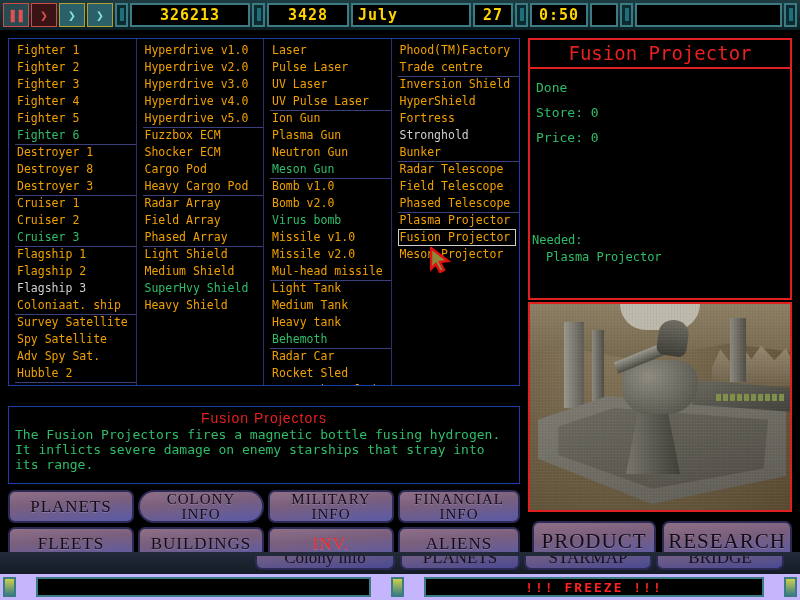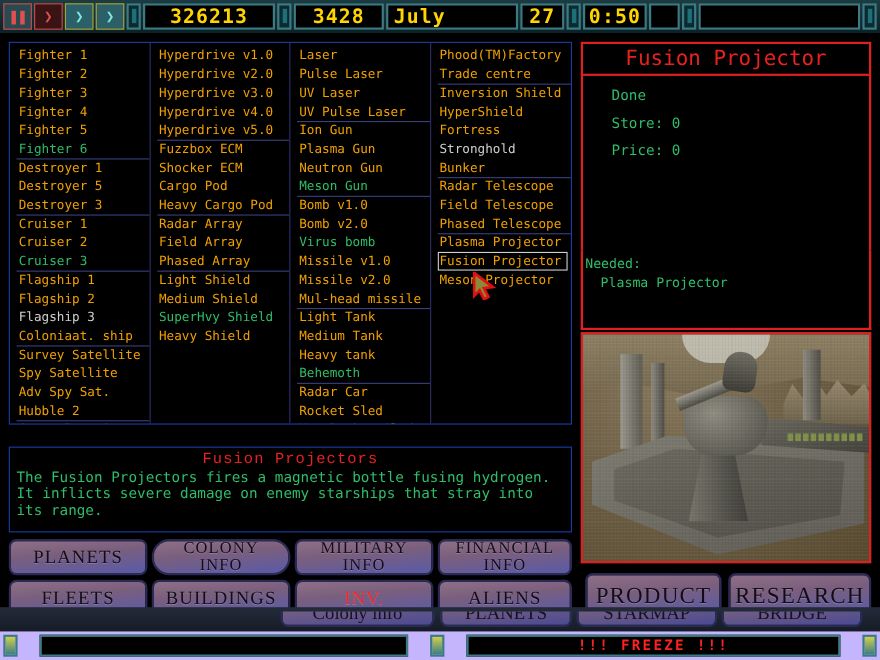--- a/index.html
+++ b/index.html
@@ -33,21 +33,21 @@
   .glyph-pause { color: #e05050; font-size: 15px; letter-spacing: -1px; font-weight: bold; }
   .glyph-play, .glyph-ff { color: #7fe8d8; font-size: 13px; font-weight: bold; }
   .glyph-play { color: #e05050; }
 
   .lcd {
     height: 24px; background: #000;
     border: 2px solid #3d7b84;
     display: flex; align-items: center; justify-content: center;
     color: #ffd400;
     font-family: "DejaVu Sans Mono", monospace;
-    font-size: 18px; font-weight: bold; letter-spacing: 1px;
+    font-size: 15px; font-weight: bold; letter-spacing: 1px;
     flex: none; padding: 0 5px;
   }
   .tick { width: 13px; height: 24px; border: 2px solid #3d7b84; background: #0b2b30; flex: none; }
   .tick i { display:block; width:4px; height:13px; margin:3px auto 0; background:#1e6f7a; }
   .lcd.credits { width: 120px; }
   .lcd.pop { width: 82px; }
   .lcd.month { width: 120px; justify-content: flex-start; }
   .lcd.day { width: 40px; }
   .lcd.clock { width: 58px; }
   .lcd.blankA { width: 28px; }
@@ -85,40 +85,40 @@
   }
 
   
   .descpanel {
     position: absolute; left: 8px; top: 406px; width: 512px; height: 78px;
     background: #000; border: 1px solid #1a3ea8;
     padding: 2px 6px;
   }
   .desc-title {
     color: #e82020; text-align: center;
-    font-size: 14px; line-height: 18px; font-family: Liberation Mono, monospace;
+    font-size: 14px; line-height: 18px; font-family: Liberation Sans, sans-serif;
     letter-spacing: 1px;
   }
   .desc-body {
     color: #2fbd6a; font-size: 13px; line-height: 15px;
     font-family: "DejaVu Sans Mono", monospace;
   }
 
   
   .infopanel {
     position: absolute; left: 528px; top: 38px; width: 264px; height: 262px;
     background: #000; border: 2px solid #e02020;
   }
   .info-title {
     color: #e82020; font-size: 19px; line-height: 24px; text-align: center;
     border-bottom: 2px solid #e02020;
     font-family: "DejaVu Sans Mono", monospace; letter-spacing: 0px;
     padding: 1px 0 2px;
   }
-  .info-stats { padding: 6px 6px 0 6px; margin-left: 20px; }
+  .info-stats { padding: 6px 6px 0 6px; }
   .info-stats div {
     color: #2fbd6a; font-size: 13px; line-height: 25px;
     font-family: "DejaVu Sans Mono", monospace;
   }
   .needed-box {
     position: absolute; left: 528px; top: 228px; width: 264px; height: 72px;
     border: 2px solid #e02020; border-top: none; background: #000;
     padding: 4px 2px;
   }
   .needed-box div {
@@ -334,21 +334,21 @@
 
   <div class="listpanel" id="tech-cols">
       <div class="col">
         <div class="titem">Fighter 1</div>
         <div class="titem">Fighter 2</div>
         <div class="titem">Fighter 3</div>
         <div class="titem">Fighter 4</div>
         <div class="titem">Fighter 5</div>
         <div class="titem green">Fighter 6</div>
         <div class="titem sep">Destroyer 1</div>
-        <div class="titem">Destroyer 5</div>
+        <div class="titem">Destroyer 8</div>
         <div class="titem">Destroyer 3</div>
         <div class="titem sep">Cruiser 1</div>
         <div class="titem">Cruiser 2</div>
         <div class="titem green">Cruiser 3</div>
         <div class="titem sep">Flagship 1</div>
         <div class="titem">Flagship 2</div>
         <div class="titem gray">Flagship 3</div>
         <div class="titem">Coloniaat. ship</div>
         <div class="titem sep">Survey Satellite</div>
         <div class="titem">Spy Satellite</div>

